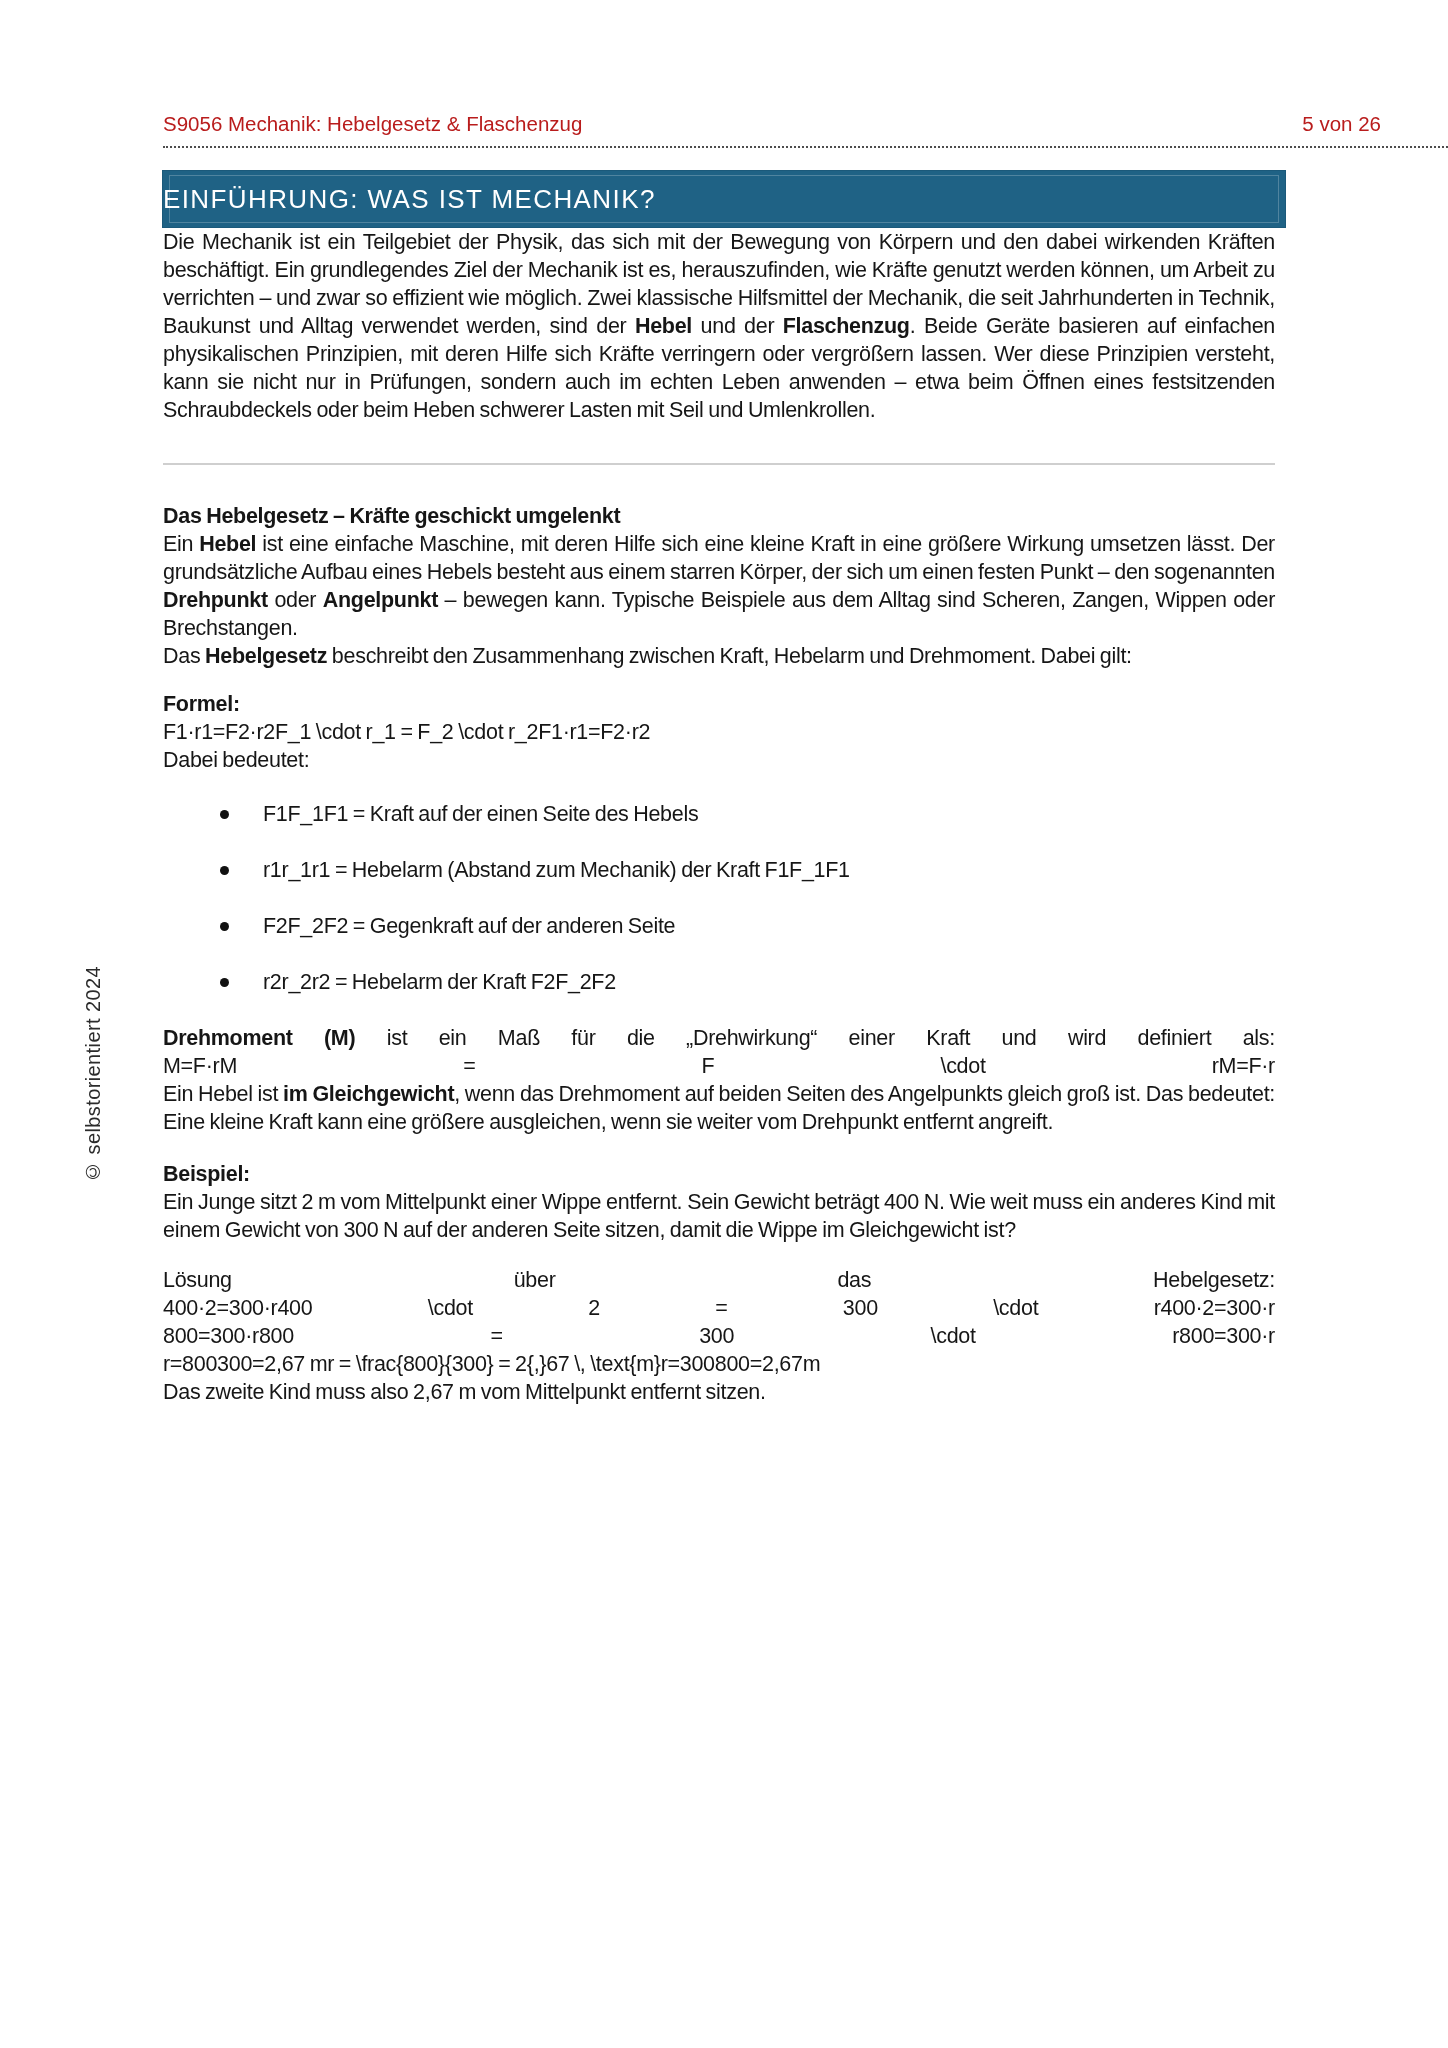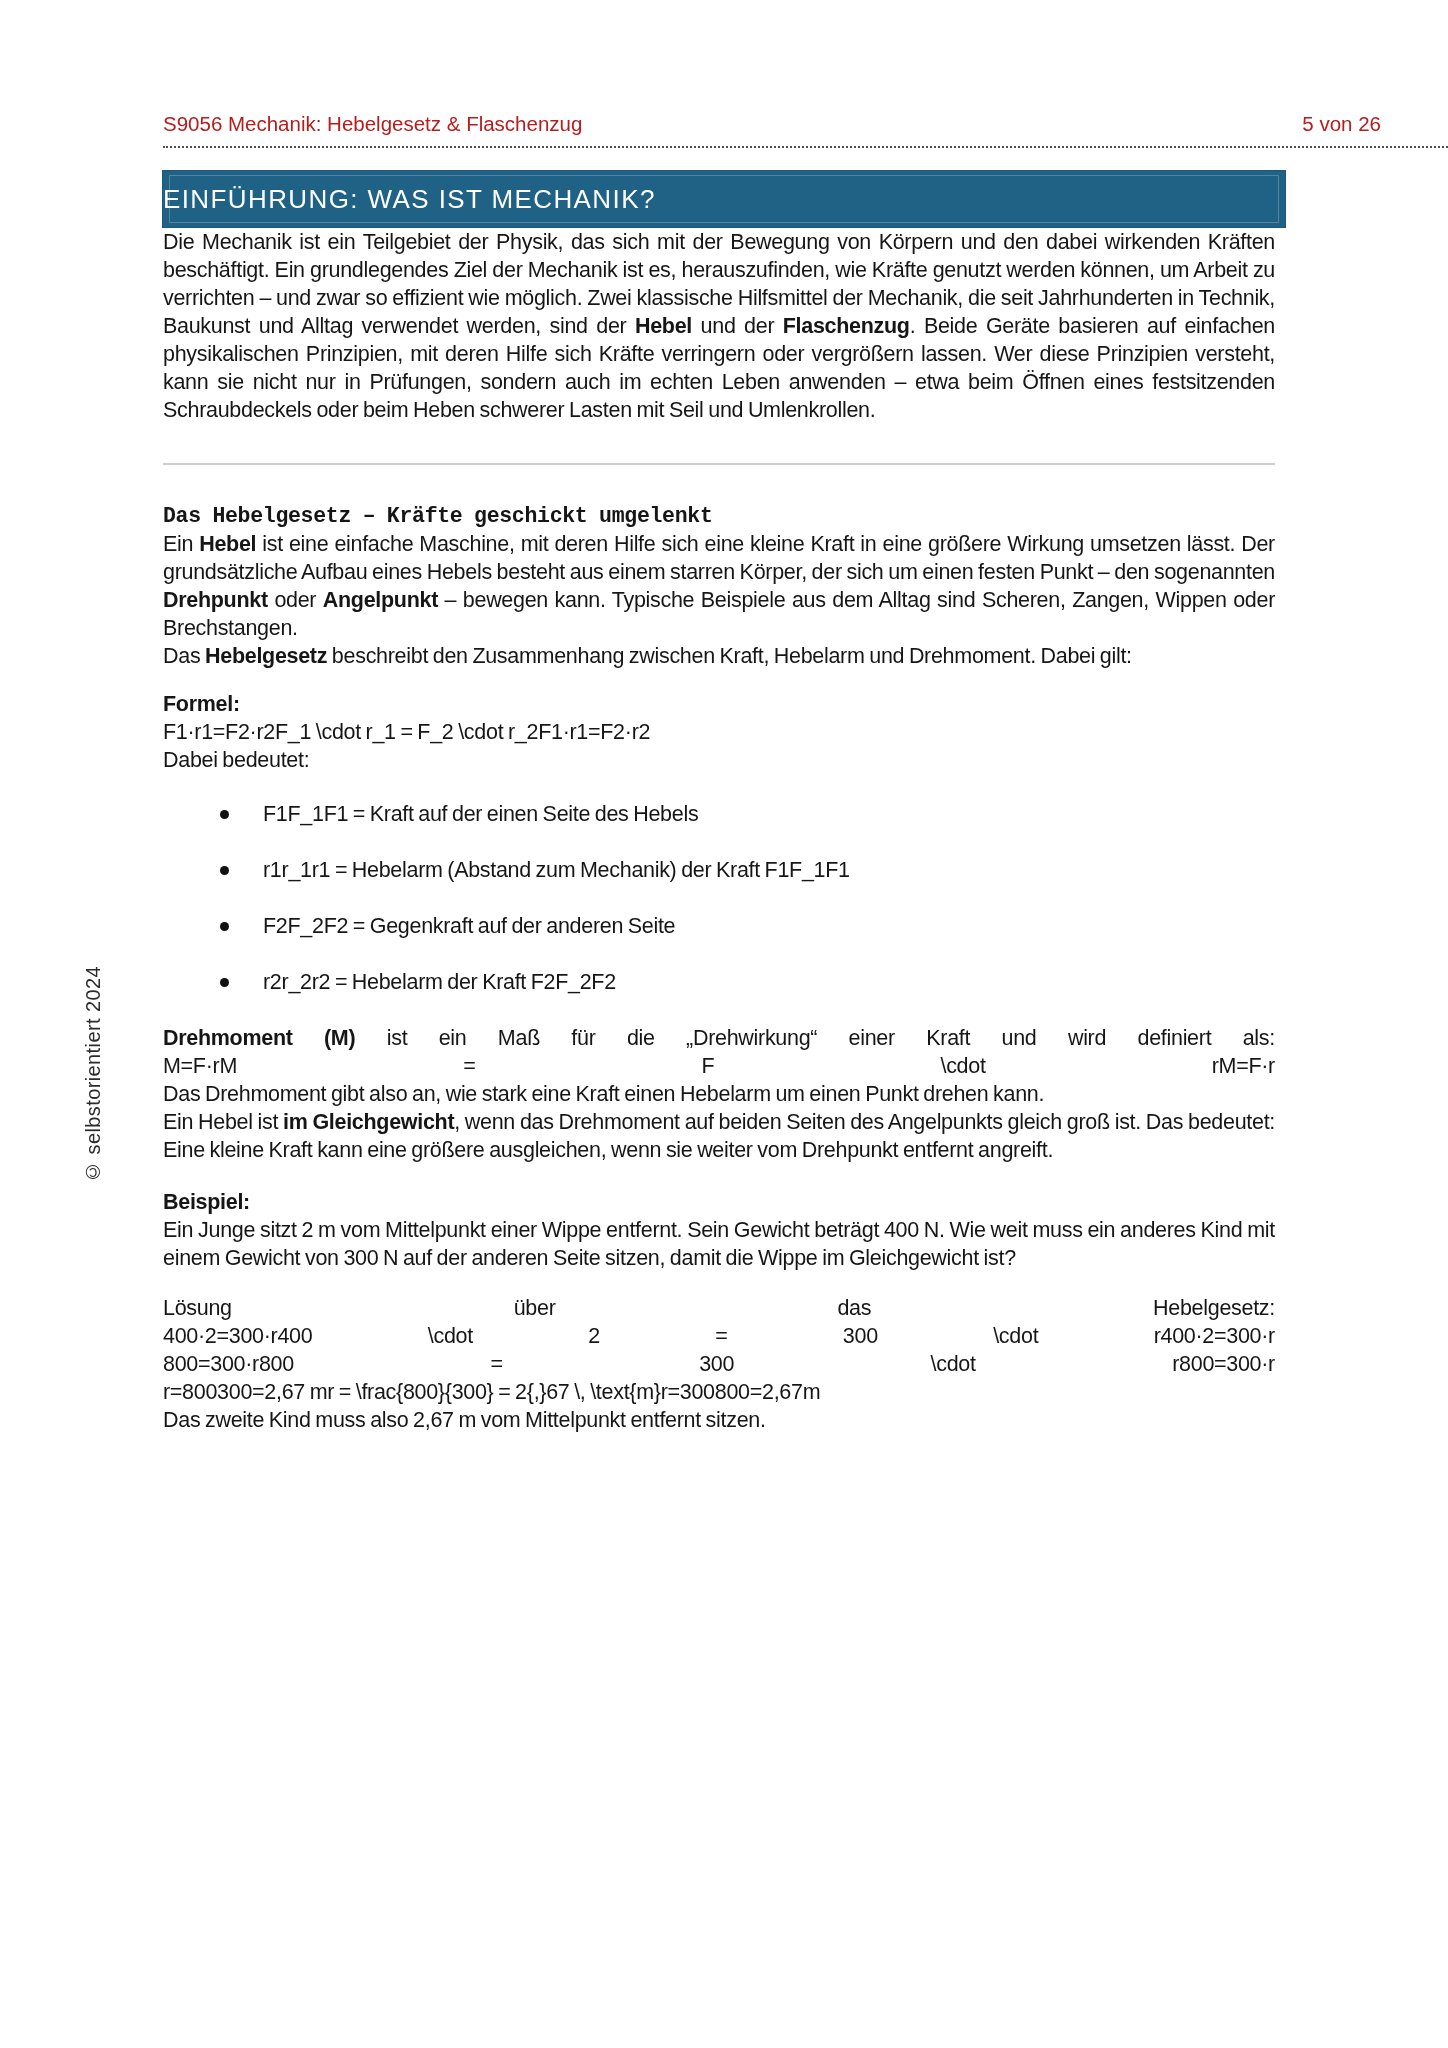--- a/index.html
+++ b/index.html
@@ -46,21 +46,21 @@
     font-size:20px;color:#2b2b2b;letter-spacing:0.4px;white-space:nowrap;
   }
   
   .doc-body{
     position:absolute;left:163px;top:228px;width:1112px;
     font-size:21.5px;line-height:28px;letter-spacing:-0.3px;word-spacing:-1px;
   }
   .doc-body p{margin:0;}
   .para{text-align:justify;}
   .b{font-weight:700;}
-  .heading{font-weight:700;font-family:Liberation Mono, monospace;}
+  .heading{font-weight:700;}
   .line{white-space:nowrap;}
   .jline{display:flex;justify-content:space-between;}
   .rule{border:none;border-top:2px solid #cfcfcf;margin:0;width:100%;}
   .bullets{list-style:none;margin:0;padding:0;}
   .bullets li{display:flex;align-items:center;}
   .bullets li + li{margin-top:28px;}
   .dot{
     flex:0 0 auto;width:9px;height:9px;border-radius:50%;
     background:#111;margin-left:57px;margin-right:34px;
   }
@@ -143,21 +143,20 @@
           <span data-name="text">definiert</span>
           <span data-name="text">als:</span>
         </div>
         <div data-name="justified-line" class="jline">
           <span data-name="text">M=F·rM</span>
           <span data-name="text">=</span>
           <span data-name="text">F</span>
           <span data-name="text">\cdot</span>
           <span data-name="text">rM=F·r</span>
         </div>
-        <div data-name="text-line" class="line"><span data-name="text">Das Drehmoment gibt also an, wie stark eine Kraft einen Hebelarm um einen Punkt drehen kann.</span></div>
       </div>
       <p class="para" data-name="gleichgewicht-paragraph"><span data-name="text">Ein Hebel ist </span><span class="b" data-name="bold-text">im Gleichgewicht</span><span data-name="text">, wenn das Drehmoment auf beiden Seiten des Angelpunkts gleich groß ist. Das bedeutet: Eine kleine Kraft kann eine größere ausgleichen, wenn sie weiter vom Drehpunkt entfernt angreift.</span></p>
       <div data-name="beispiel-block">
         <div data-name="paragraph-label" class="line"><span class="b" data-name="bold-text">Beispiel:</span></div>
         <p data-name="paragraph-text" class="para"><span data-name="text">Ein Junge sitzt 2 m vom Mittelpunkt einer Wippe entfernt. Sein Gewicht beträgt 400 N. Wie weit muss ein anderes Kind mit einem Gewicht von 300 N auf der anderen Seite sitzen, damit die Wippe im Gleichgewicht ist?</span></p>
       </div>
       <div data-name="loesung-block">
         <div data-name="justified-line" class="jline">
           <span data-name="text">Lösung</span>
           <span data-name="text">über</span>

